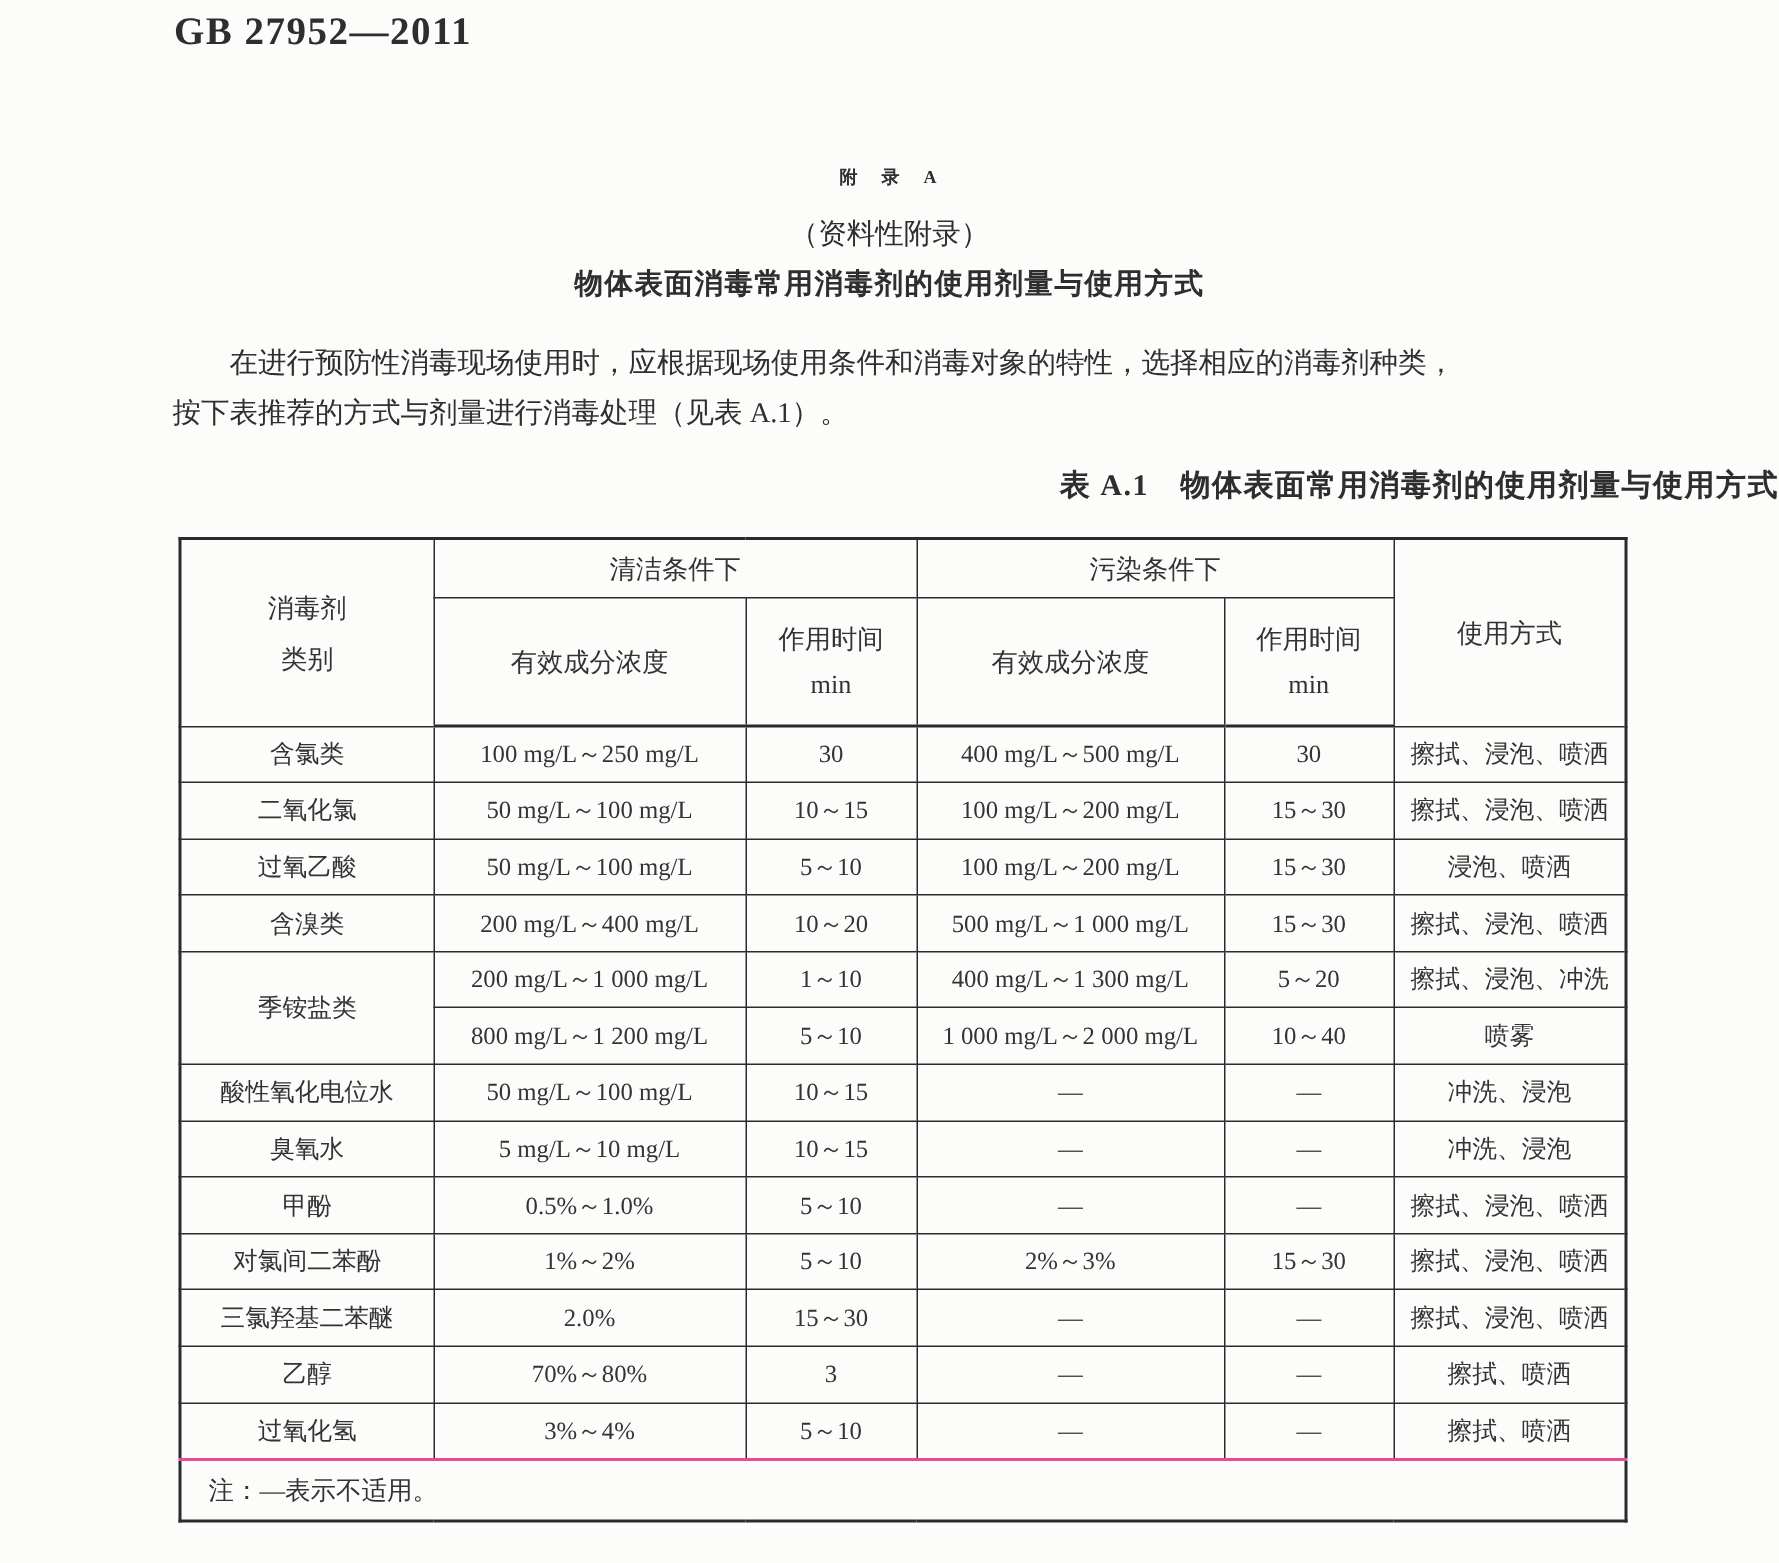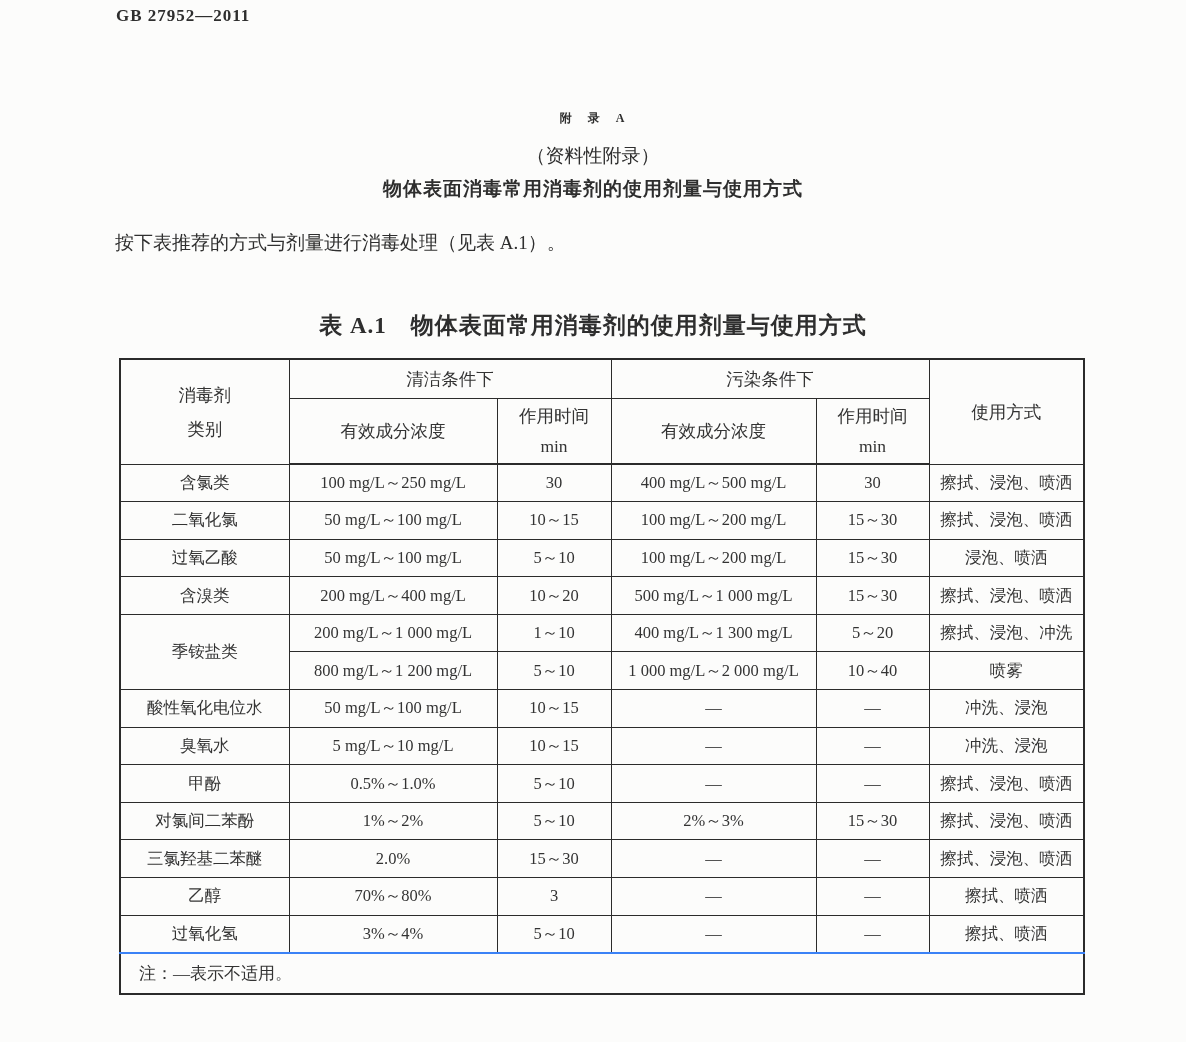--- a/index.html
+++ b/index.html
@@ -7,21 +7,21 @@
   body {
     position: relative;
     background: #fcfcfb;
     color: #333333;
     font-family: "Liberation Serif", "DejaVu Serif", serif;
     overflow: hidden;
   }
   .doc-number {
     position: absolute;
     left: 116px; top: 6px;
-    font-size: 17px;
+    font-size: 26px;
     font-weight: bold;
     letter-spacing: 1px;
     color: #2e2e2e;
   }
   .centered {
     position: absolute;
     left: 0; width: 100%;
     text-align: center;
     color: #2e2e2e;
   }
@@ -33,68 +33,70 @@
     left: 115px; top: 226px;
     width: 1042px;
     font-size: 19px;
     line-height: 33px;
     color: #2f2f2f;
   }
   .intro .line { display: block; }
   .intro .indent { text-indent: 2em; }
   .table-caption {
     top: 310px;
-    font-size: 23px;
+    font-size: 20px;
     font-weight: bold;
     letter-spacing: 1px;
+    text-align: right;
   }
   table.main {
     position: absolute;
     left: 119px; top: 358px;
     width: 964px;
     border-collapse: collapse;
     table-layout: fixed;
     border: 2px solid #2b2b2b;
   }
   table.main th, table.main td {
     border: 1px solid #2b2b2b;
     text-align: center;
     vertical-align: middle;
     font-weight: normal;
     font-size: 16.5px;
     color: #333333;
     padding: 0 4px;
     overflow: hidden;
   }
   tr.hdr-row1 { height: 39px; }
-  tr.hdr-row2 { height: 66px; }
+  tr.hdr-row2 { height: 86px; }
   tr.hdr-row1 th, tr.hdr-row2 th { font-size: 17.5px; margin-top: 14px; }
   tr.hdr-row2 th { border-bottom: 2px solid #2b2b2b; }
   th.cat-head { line-height: 34px; }
   th .stack { display: block; line-height: 30px; }
   tbody tr.data-row { height: 37.6px; }
   tr.note-row { height: 41px; }
   tr.note-row td {
-    border-top: 2px solid #3b82f6;
+    border-top: 2px solid #ec4899;
     text-align: left;
     padding-left: 18px;
     font-size: 17px;
   }
   td.conc { font-size: 16px; margin-left: 35px; }
 </style>
 </head>
 <body>
 
 <div class="doc-number">GB 27952—2011</div>
 
 <div class="centered appendix-title">附　录　A</div>
 <div class="centered appendix-subtitle">（资料性附录）</div>
 <div class="centered appendix-heading">物体表面消毒常用消毒剂的使用剂量与使用方式</div>
 
 <div class="intro">
+  <span class="line indent">在进行预防性消毒现场使用时，应根据现场使用条件和消毒对象的特性，选择相应的消毒剂种类，</span>
   <span class="line">按下表推荐的方式与剂量进行消毒处理（见表 A.1）。</span>
 </div>
 
 <div class="centered table-caption">表 A.1　物体表面常用消毒剂的使用剂量与使用方式</div>
 
 <table class="main">
   <colgroup>
     <col style="width:169px">
       <col style="width:208px">
       <col style="width:114px">

